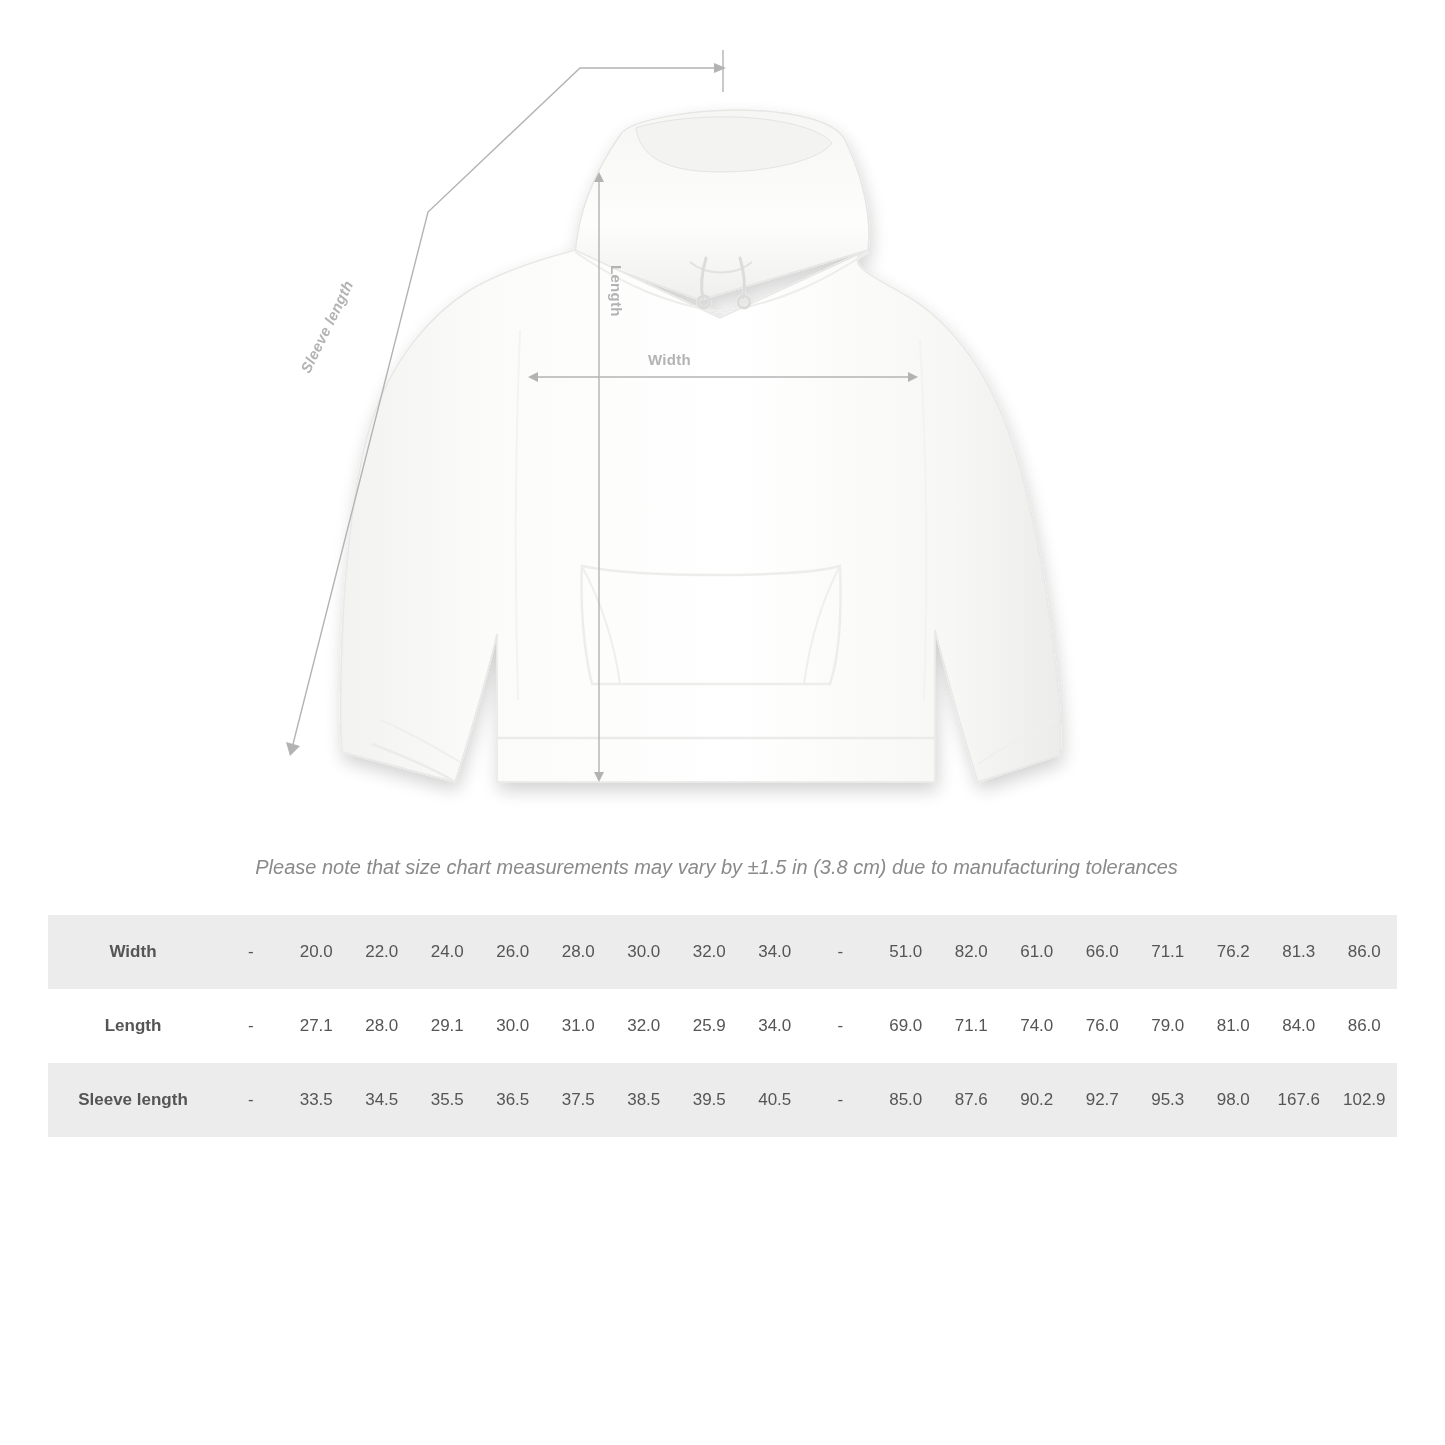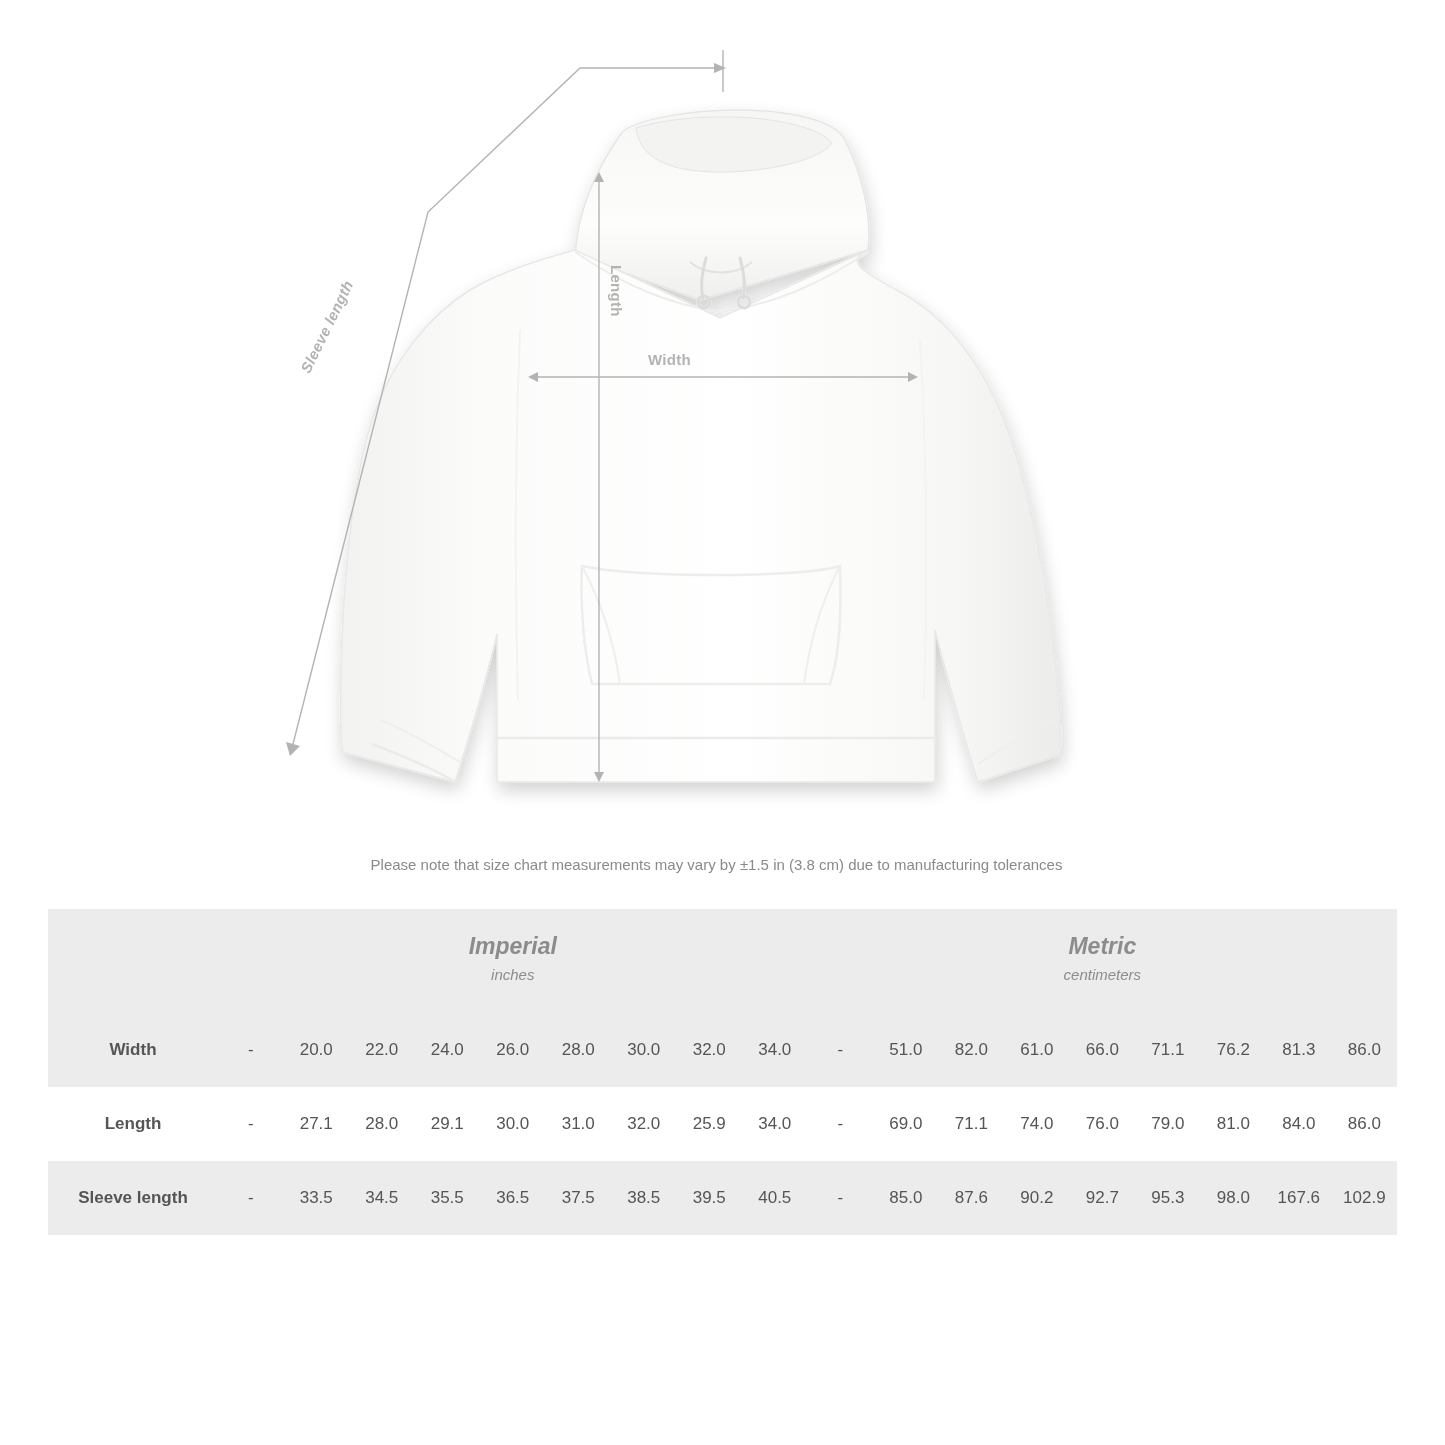--- a/index.html
+++ b/index.html
@@ -60,21 +60,22 @@
     text-align: center;
     margin-top: 14px;
   }
   #chart-title {
     font-size: 28px;
     font-weight: bold;
     color: #3d3d3d;
     margin: 0;
   }
   #chart-note {
-    font-size: 15px;
+    font-size: 20px;
+    font-style: italic;
     color: #8a8a8a;
     margin: 16px 12px 0 0;
   }
 
   
   #size-table-wrap {
     margin: 36px 48px 0 48px;
   }
   table#size-table {
     border-collapse: collapse;
@@ -242,31 +243,20 @@
   <p id="chart-note">Please note that size chart measurements may vary by ±1.5 in (3.8 cm) due to manufacturing tolerances</p>
 </div>
 
 <div id="size-table-wrap">
   <table id="size-table">
     <colgroup>
       <col style="width:170px">
       <col span="18" style="width:65.5px">
     </colgroup>
     <tbody>
-      <tr class="unit-head">
-        <td></td>
-        <td colspan="9">
-          <div class="unit-system">Imperial</div>
-          <div class="unit-units">inches</div>
-        </td>
-        <td colspan="9">
-          <div class="unit-system">Metric</div>
-          <div class="unit-units">centimeters</div>
-        </td>
-      </tr>
 
 
       <tr class="band-grey data-row">
         <td class="rowlabel">Width</td>
         <td class="val">-</td>
         <td class="val sep">20.0</td>
         <td class="val sep">22.0</td>
         <td class="val sep">24.0</td>
         <td class="val sep">26.0</td>
         <td class="val sep">28.0</td>

